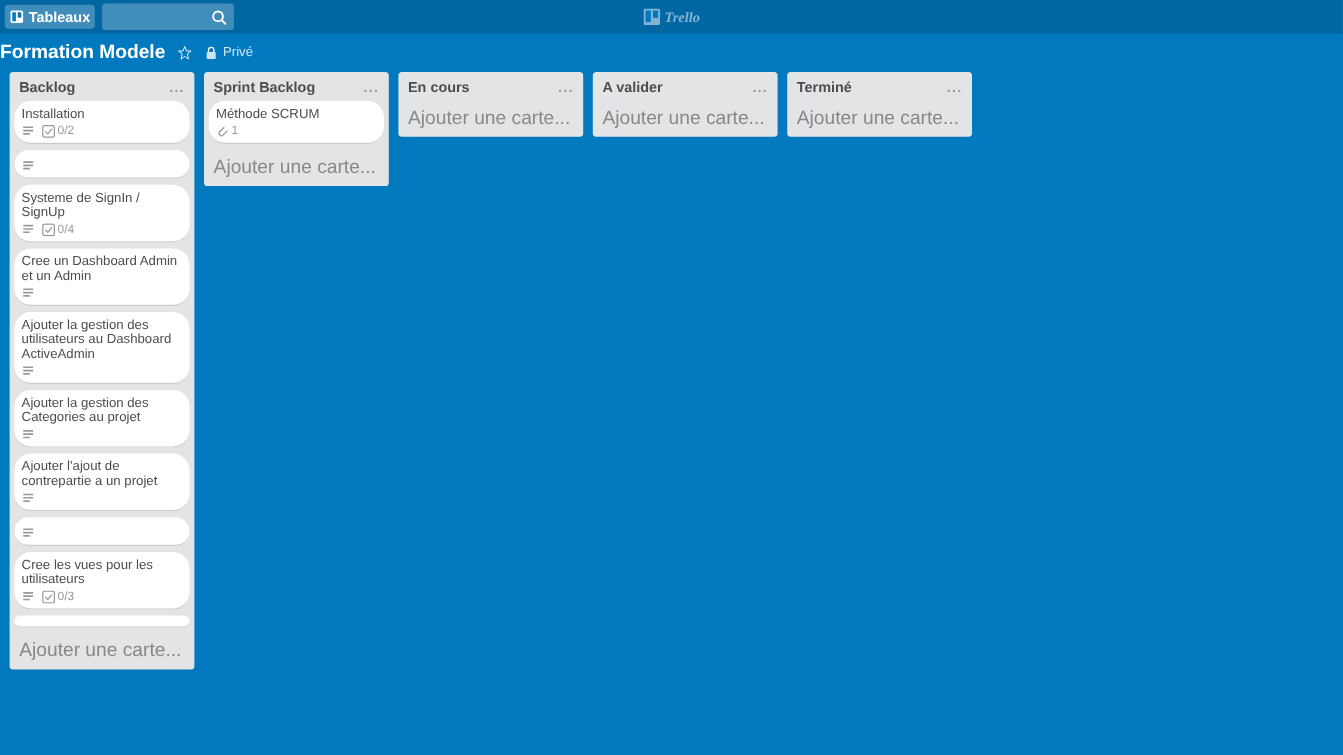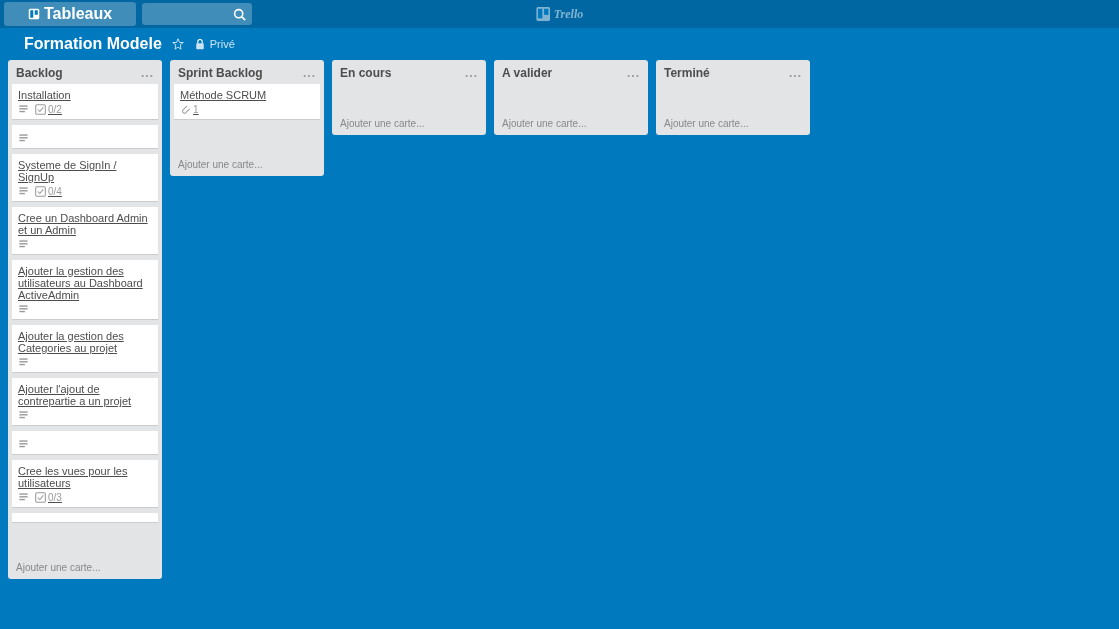--- a/index.html
+++ b/index.html
@@ -15,22 +15,22 @@
   height: 28px;
   background: rgba(0,0,0,0.15);
   display: flex;
   align-items: center;
   padding: 0 4px;
   position: relative;
 }
 .boards-btn {
   background: rgba(255,255,255,0.25);
   border-radius: 3px;
-  padding: 3px 24px;
-  font-size: 16px;
+  padding: 3px 4px;
+  font-size: 12px;
   font-weight: bold;
   color: #fff;
   display: flex;
   align-items: center;
   gap: 4px;
   cursor: pointer;
 }
 .boards-btn svg { width: 12px; height: 12px; fill: #fff; }
 .search-box {
   margin-left: 6px;
@@ -56,21 +56,21 @@
   font-style: italic;
   font-weight: bold;
   font-size: 12px;
 }
 .logo svg { width: 14px; height: 14px; fill: rgba(255,255,255,0.5); }
 
 .board-header {
   height: 32px;
   display: flex;
   align-items: center;
-  padding: 0 24px;
+  padding: 0 0;
   gap: 10px;
 }
 .board-name {
   color: #fff;
   font-size: 16px;
   font-weight: bold;
 }
 .board-header svg { width: 12px; height: 12px; fill: rgba(255,255,255,0.8); }
 .privacy {
   display: flex;
@@ -103,45 +103,43 @@
   align-items: center;
   padding: 6px 8px 4px 8px;
   font-size: 12px;
   font-weight: bold;
   color: #4d4d4d;
 }
 .list-menu { color: #999; cursor: pointer; font-size: 12px; letter-spacing: 1px; }
 .cards { padding: 0 4px; overflow-y: auto; }
 .card {
   background: #fff;
-  border-radius: 0;
+  border-radius: 14px;
   border-bottom: 1px solid #ccc;
   padding: 5px 6px 4px 6px;
   margin-bottom: 5px;
   font-size: 11px;
   color: #4d4d4d;
   cursor: pointer;
-  text-decoration: underline;
 }
 .badges {
   display: flex;
   align-items: flex-start;
   gap: 6px;
   margin-top: 3px;
   color: #999;
   font-size: 10px;
 }
 .badges svg { width: 11px; height: 11px; fill: #999; }
 .badge { display: flex; align-items: center; gap: 2px; }
 .add-card {
   padding: 6px 8px;
-  font-size: 10px;
+  font-size: 16px;
   color: #888;
   cursor: pointer;
-  margin-top: 28px;
 }
 .add-list {
   background: rgba(0,0,0,0.12);
   border-radius: 3px;
   width: 178px;
   flex-shrink: 0;
   padding: 7px 10px;
   color: rgba(255,255,255,0.7);
   font-size: 11px;
   cursor: pointer;

